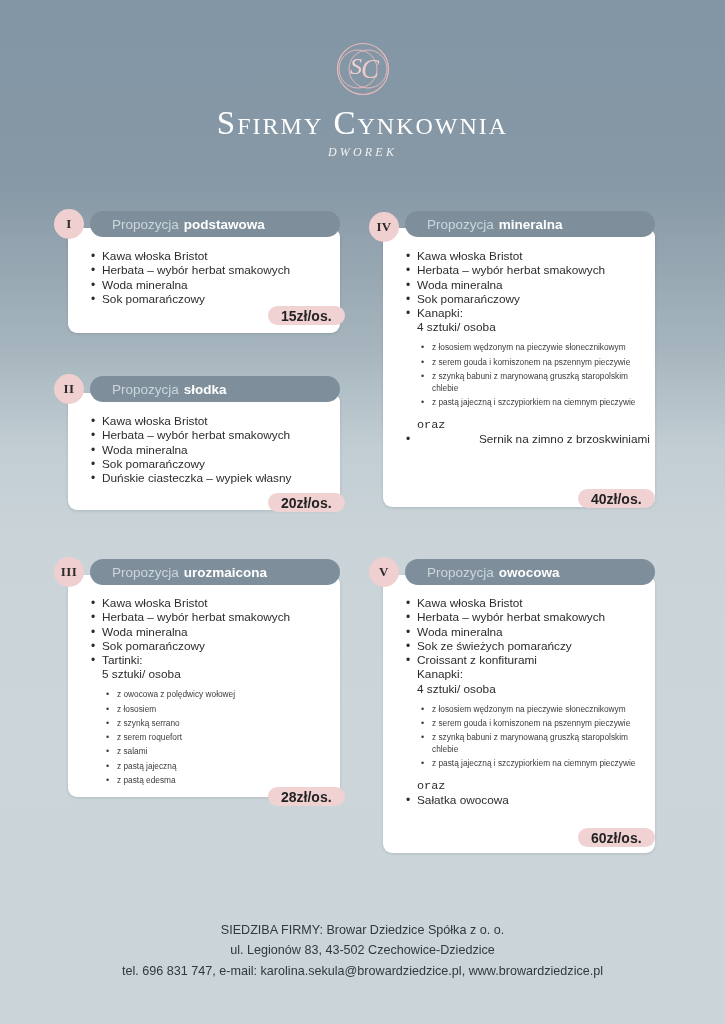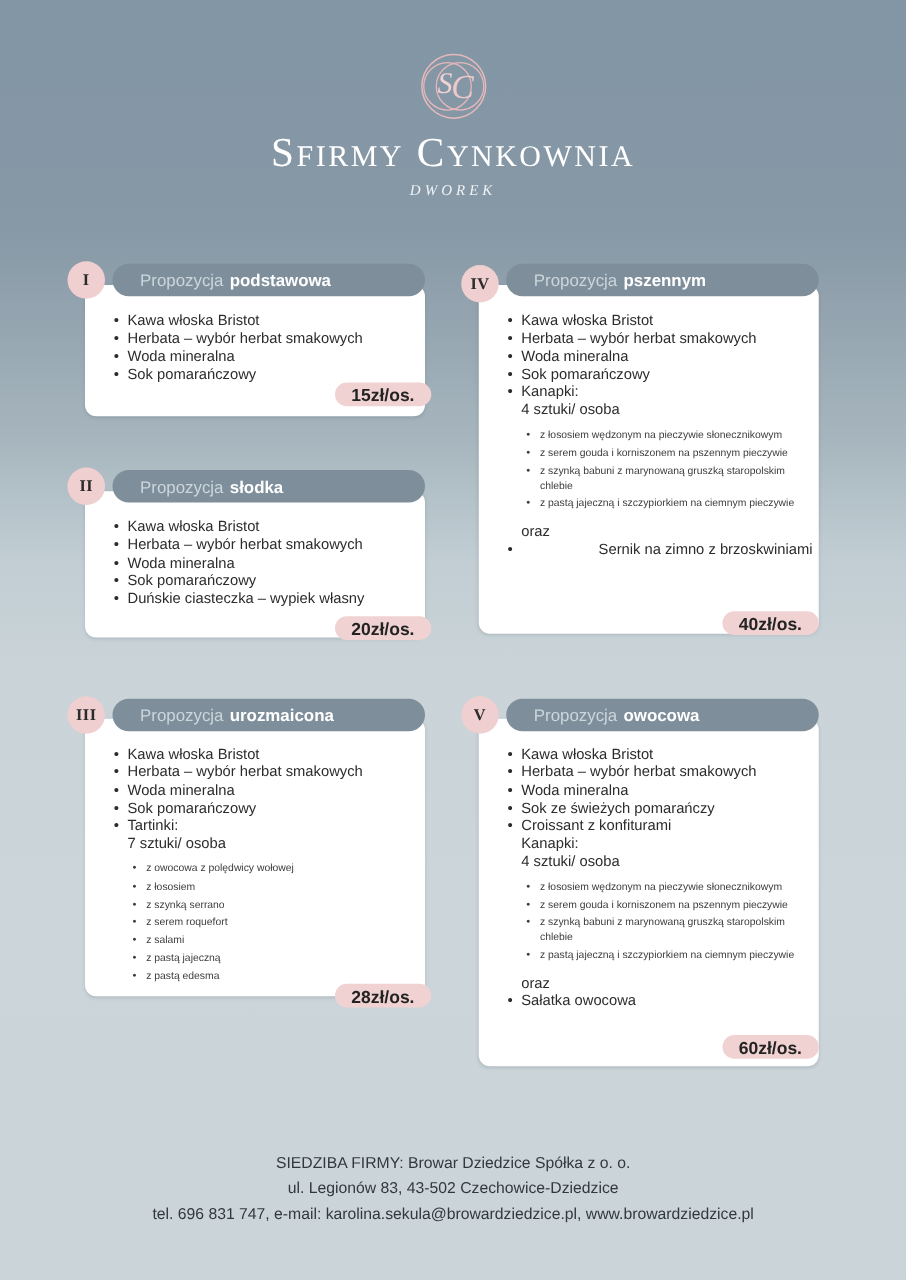--- a/index.html
+++ b/index.html
@@ -161,20 +161,21 @@
     position: absolute;
     left: -11px;
     top: -1px;
     font-size: 9px;
   }
   .oraz {
     margin: 9px 0 0 0;
     font-size: 11.8px;
     color: #2c2c2c;
     padding-left: 17px;
+    font-family: Liberation Mono, monospace;
   }
   .card-body {
     position: absolute;
     left: 17px;
     right: 10px;
     top: 34px;
   }
 
   
   .footer {
@@ -247,38 +248,38 @@
   <span class="name">urozmaicona</span>
 </div>
 <div class="numeral" style="left:54px; top:557px;">III</div>
 <div class="card-body" style="left:85px; top:597px; width:250px;">
   <ul class="main-list">
     <li class="bullet">Kawa włoska Bristot</li>
     <li class="bullet">Herbata – wybór herbat smakowych</li>
     <li class="bullet">Woda mineralna</li>
     <li class="bullet">Sok pomarańczowy</li>
     <li class="bullet">Tartinki:</li>
-    <li class="nobullet">7 sztuki/ osoba</li>
+    <li class="nobullet">5 sztuki/ osoba</li>
   </ul>
   <ul class="sub-list">
     <li>z owocowa z polędwicy wołowej</li>
     <li>z łososiem</li>
     <li>z szynką serrano</li>
     <li>z serem roquefort</li>
     <li>z salami</li>
     <li>z pastą jajeczną</li>
     <li>z pastą edesma</li>
   </ul>
 </div>
 <div class="price" style="left:268px; top:787px;">28zł/os.</div>
 
 <div class="card" style="left:383px; top:228px; width:272px; height:279px;"></div>
 <div class="card-head" style="left:405px; top:211px; width:250px;">
   <span class="label">Propozycja</span>
-  <span class="name">pszennym</span>
+  <span class="name">mineralna</span>
 </div>
 <div class="numeral" style="left:369px; top:212px;">IV</div>
 <div class="card-body" style="left:400px; top:250px; width:250px;">
   <ul class="main-list">
     <li class="bullet">Kawa włoska Bristot</li>
     <li class="bullet">Herbata – wybór herbat smakowych</li>
     <li class="bullet">Woda mineralna</li>
     <li class="bullet">Sok pomarańczowy</li>
     <li class="bullet">Kanapki:</li>
     <li class="nobullet">4 sztuki/ osoba</li>

